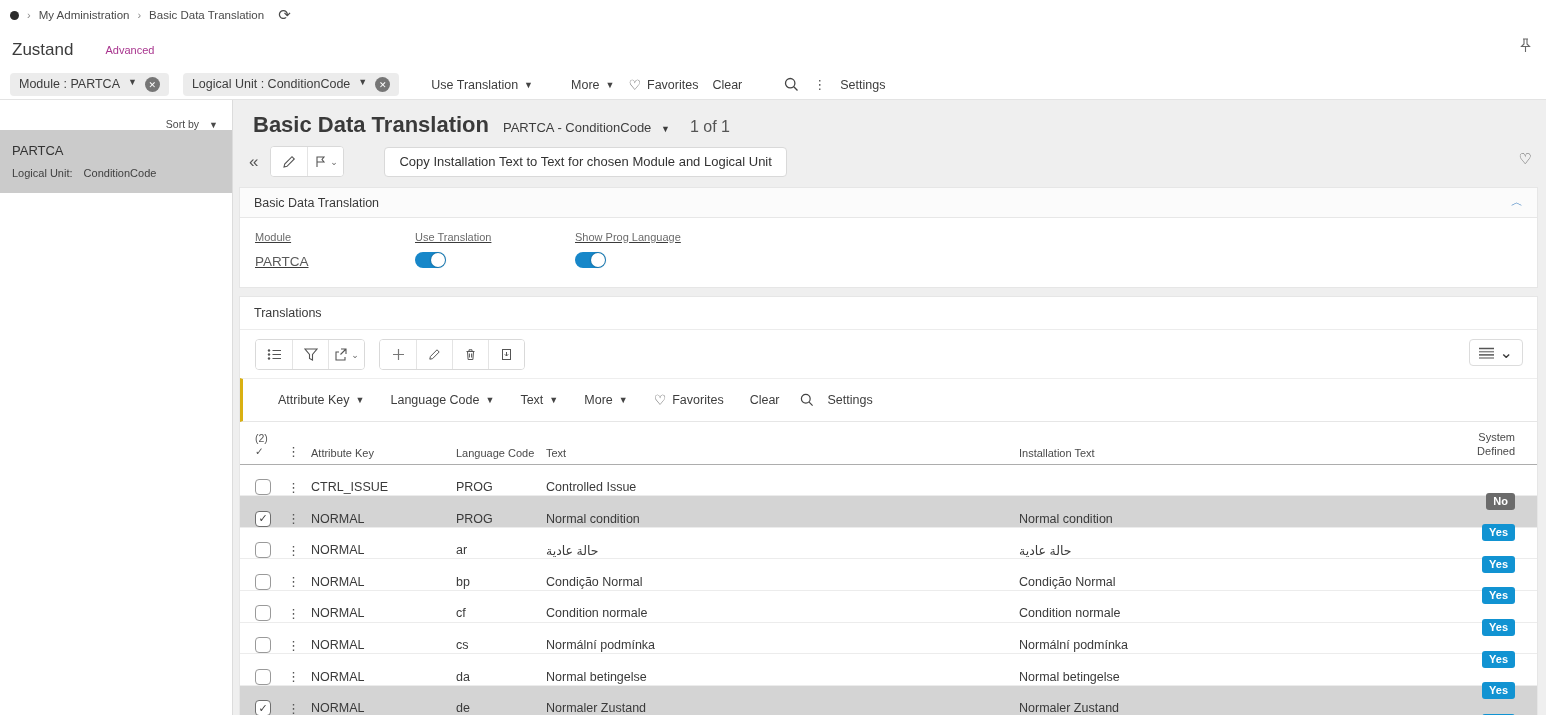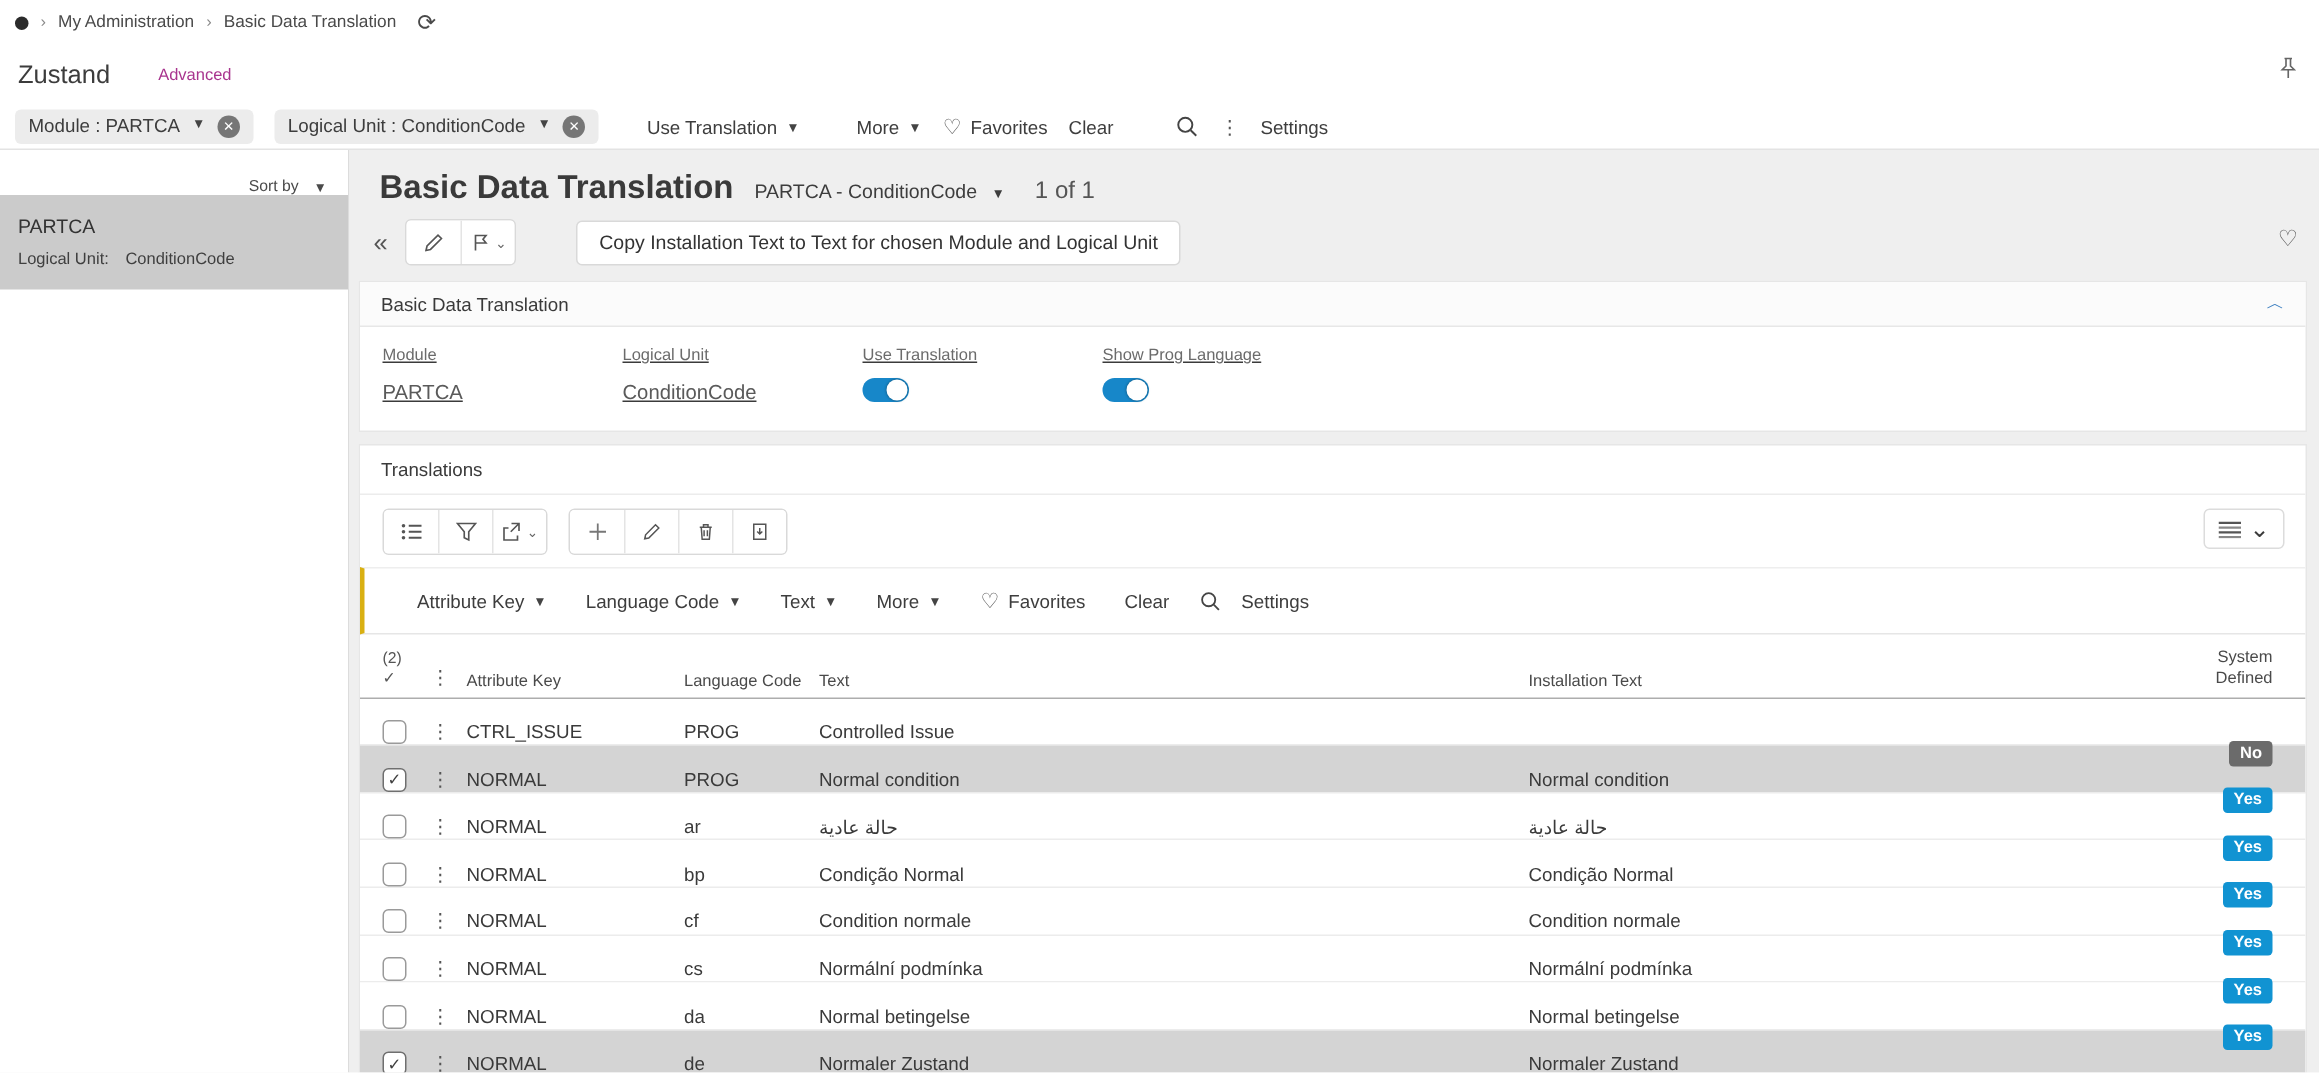--- a/index.html
+++ b/index.html
@@ -226,24 +226,20 @@
       <div class="card-head">
         <span class="ct">Basic Data Translation</span>
         <span class="chev-up">︿</span>
       </div>
       <div class="fields">
         <div class="field">
           <div class="f-label">Module</div>
           <div class="f-value">PARTCA</div>
         </div>
         <div class="field">
-          <div class="f-label">Logical Unit</div>
-          <div class="f-value">ConditionCode</div>
-        </div>
-        <div class="field">
           <div class="f-label">Use Translation</div>
           <div class="toggle on">
               <span class="knob"></span>
             </div>
         </div>
         <div class="field">
           <div class="f-label">Show Prog Language</div>
           <div class="toggle on">
               <span class="knob"></span>
             </div>

